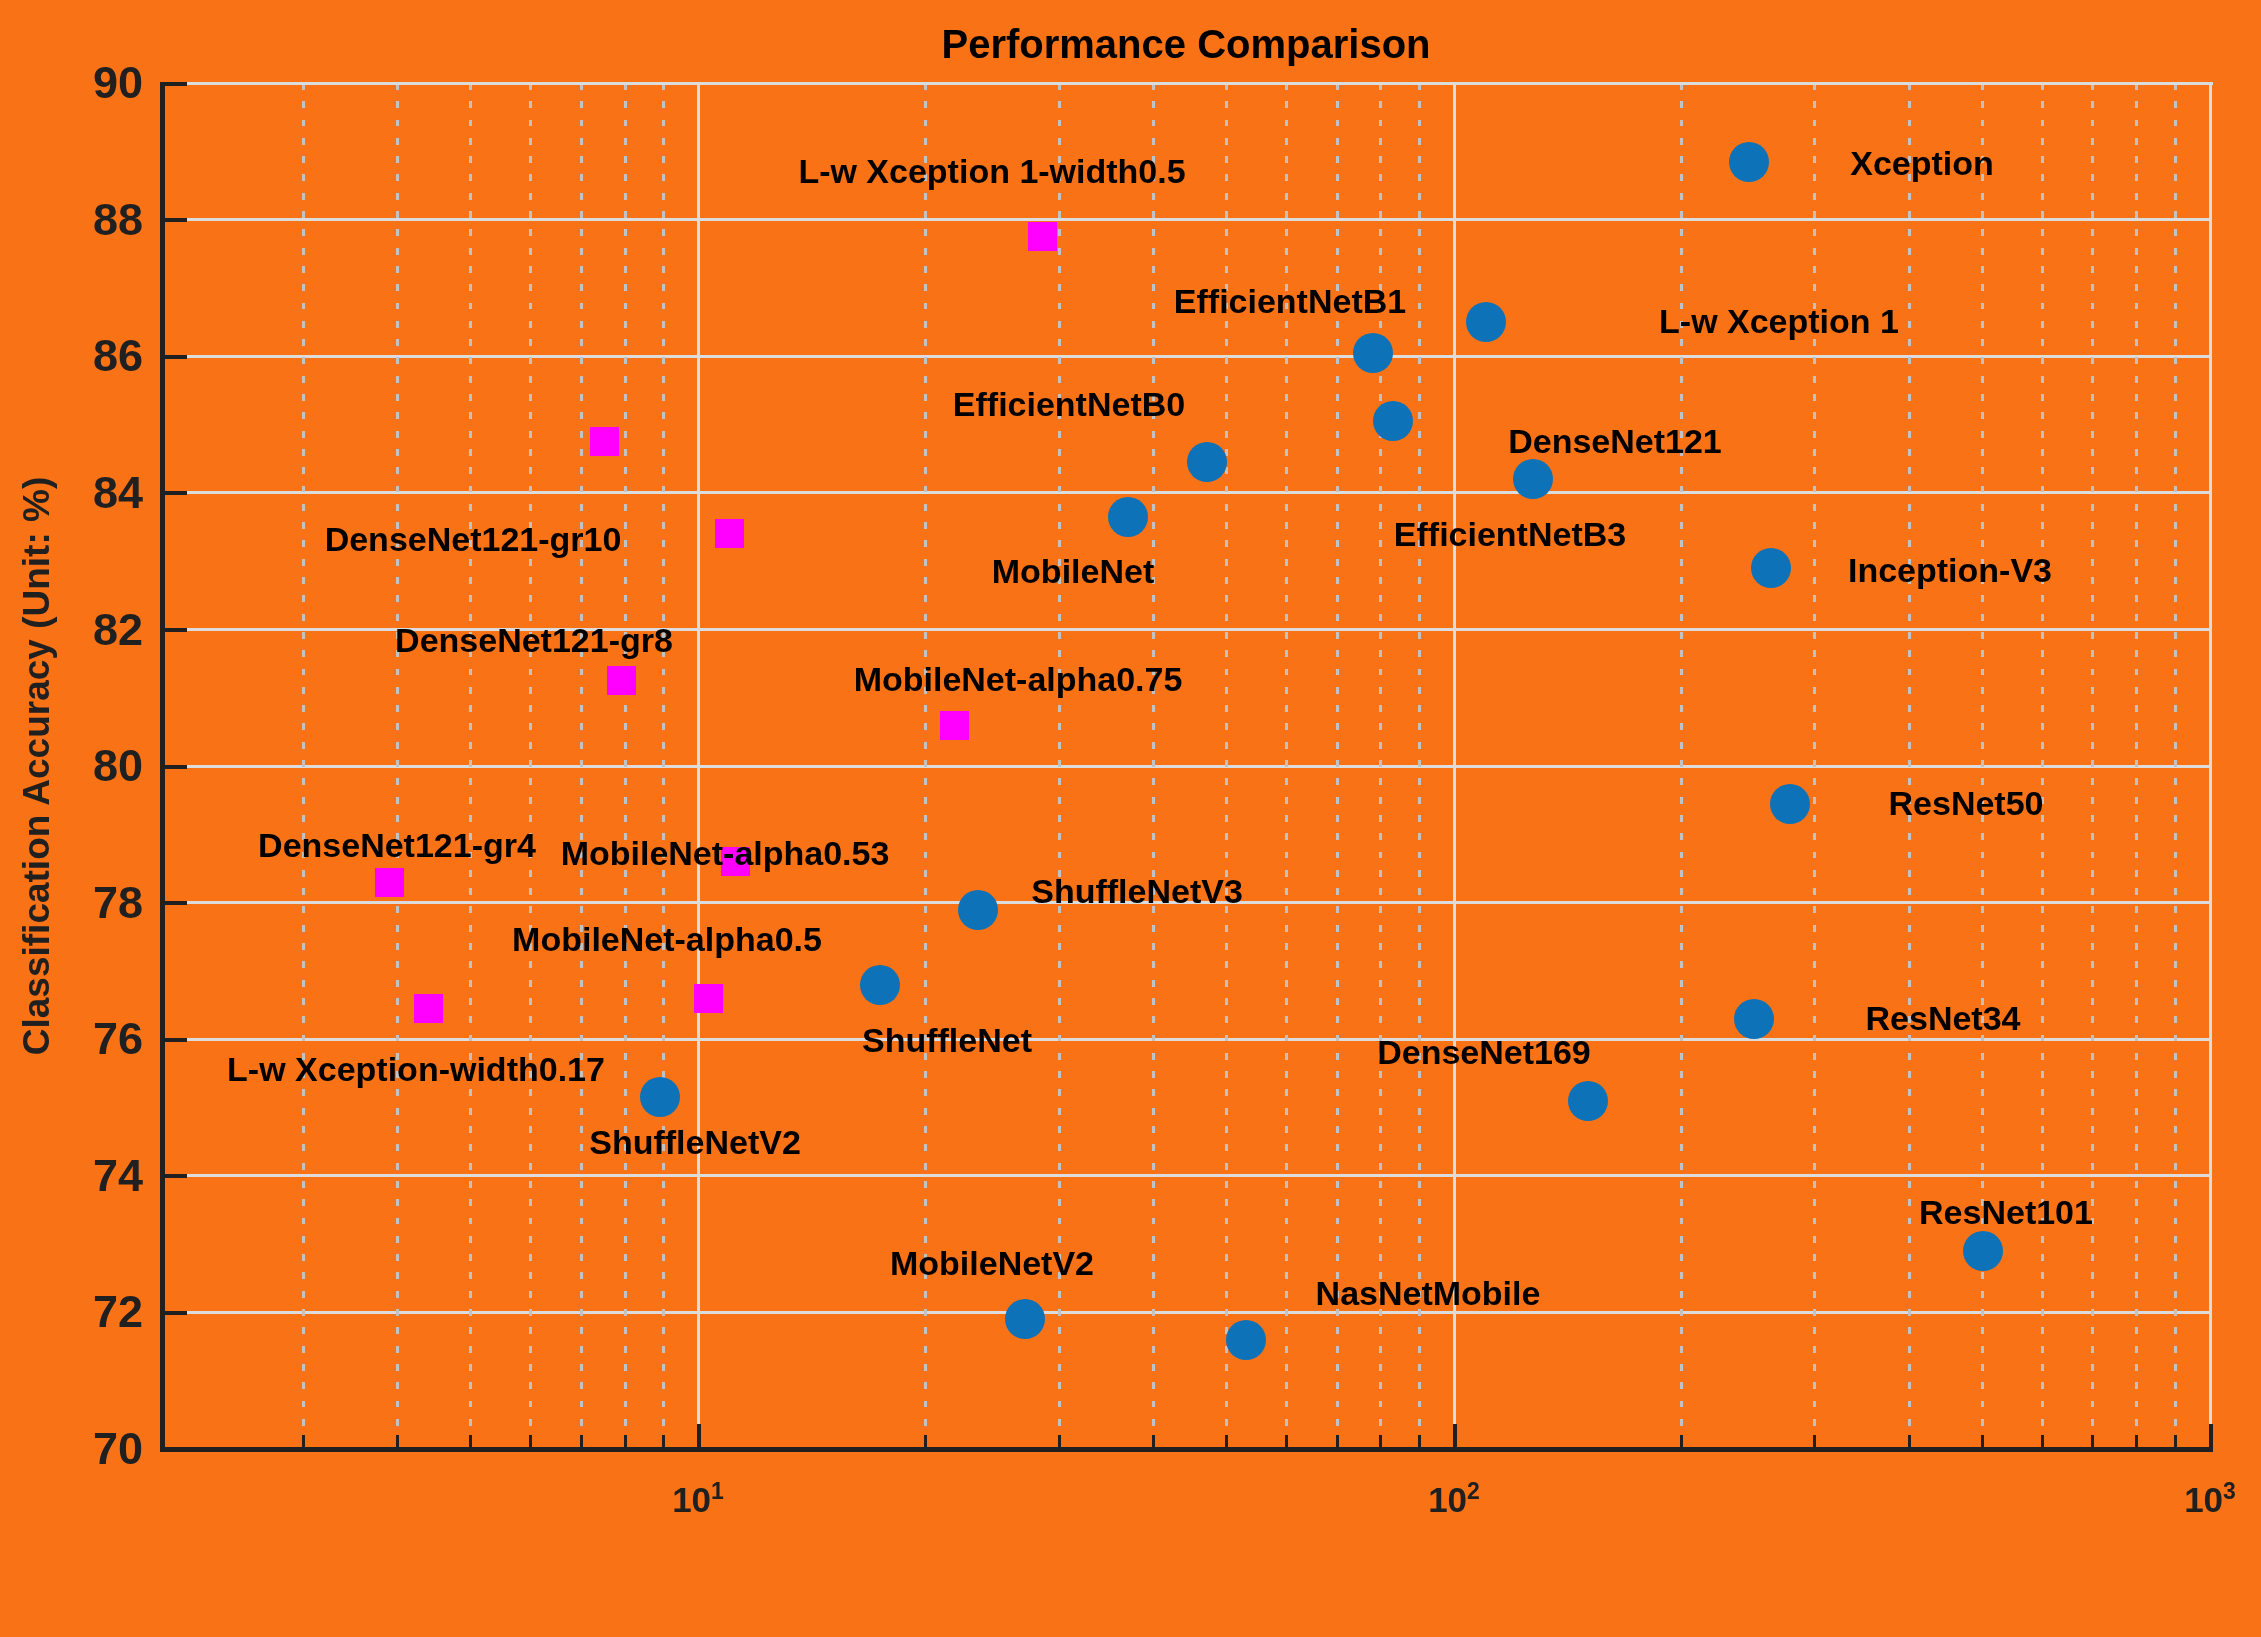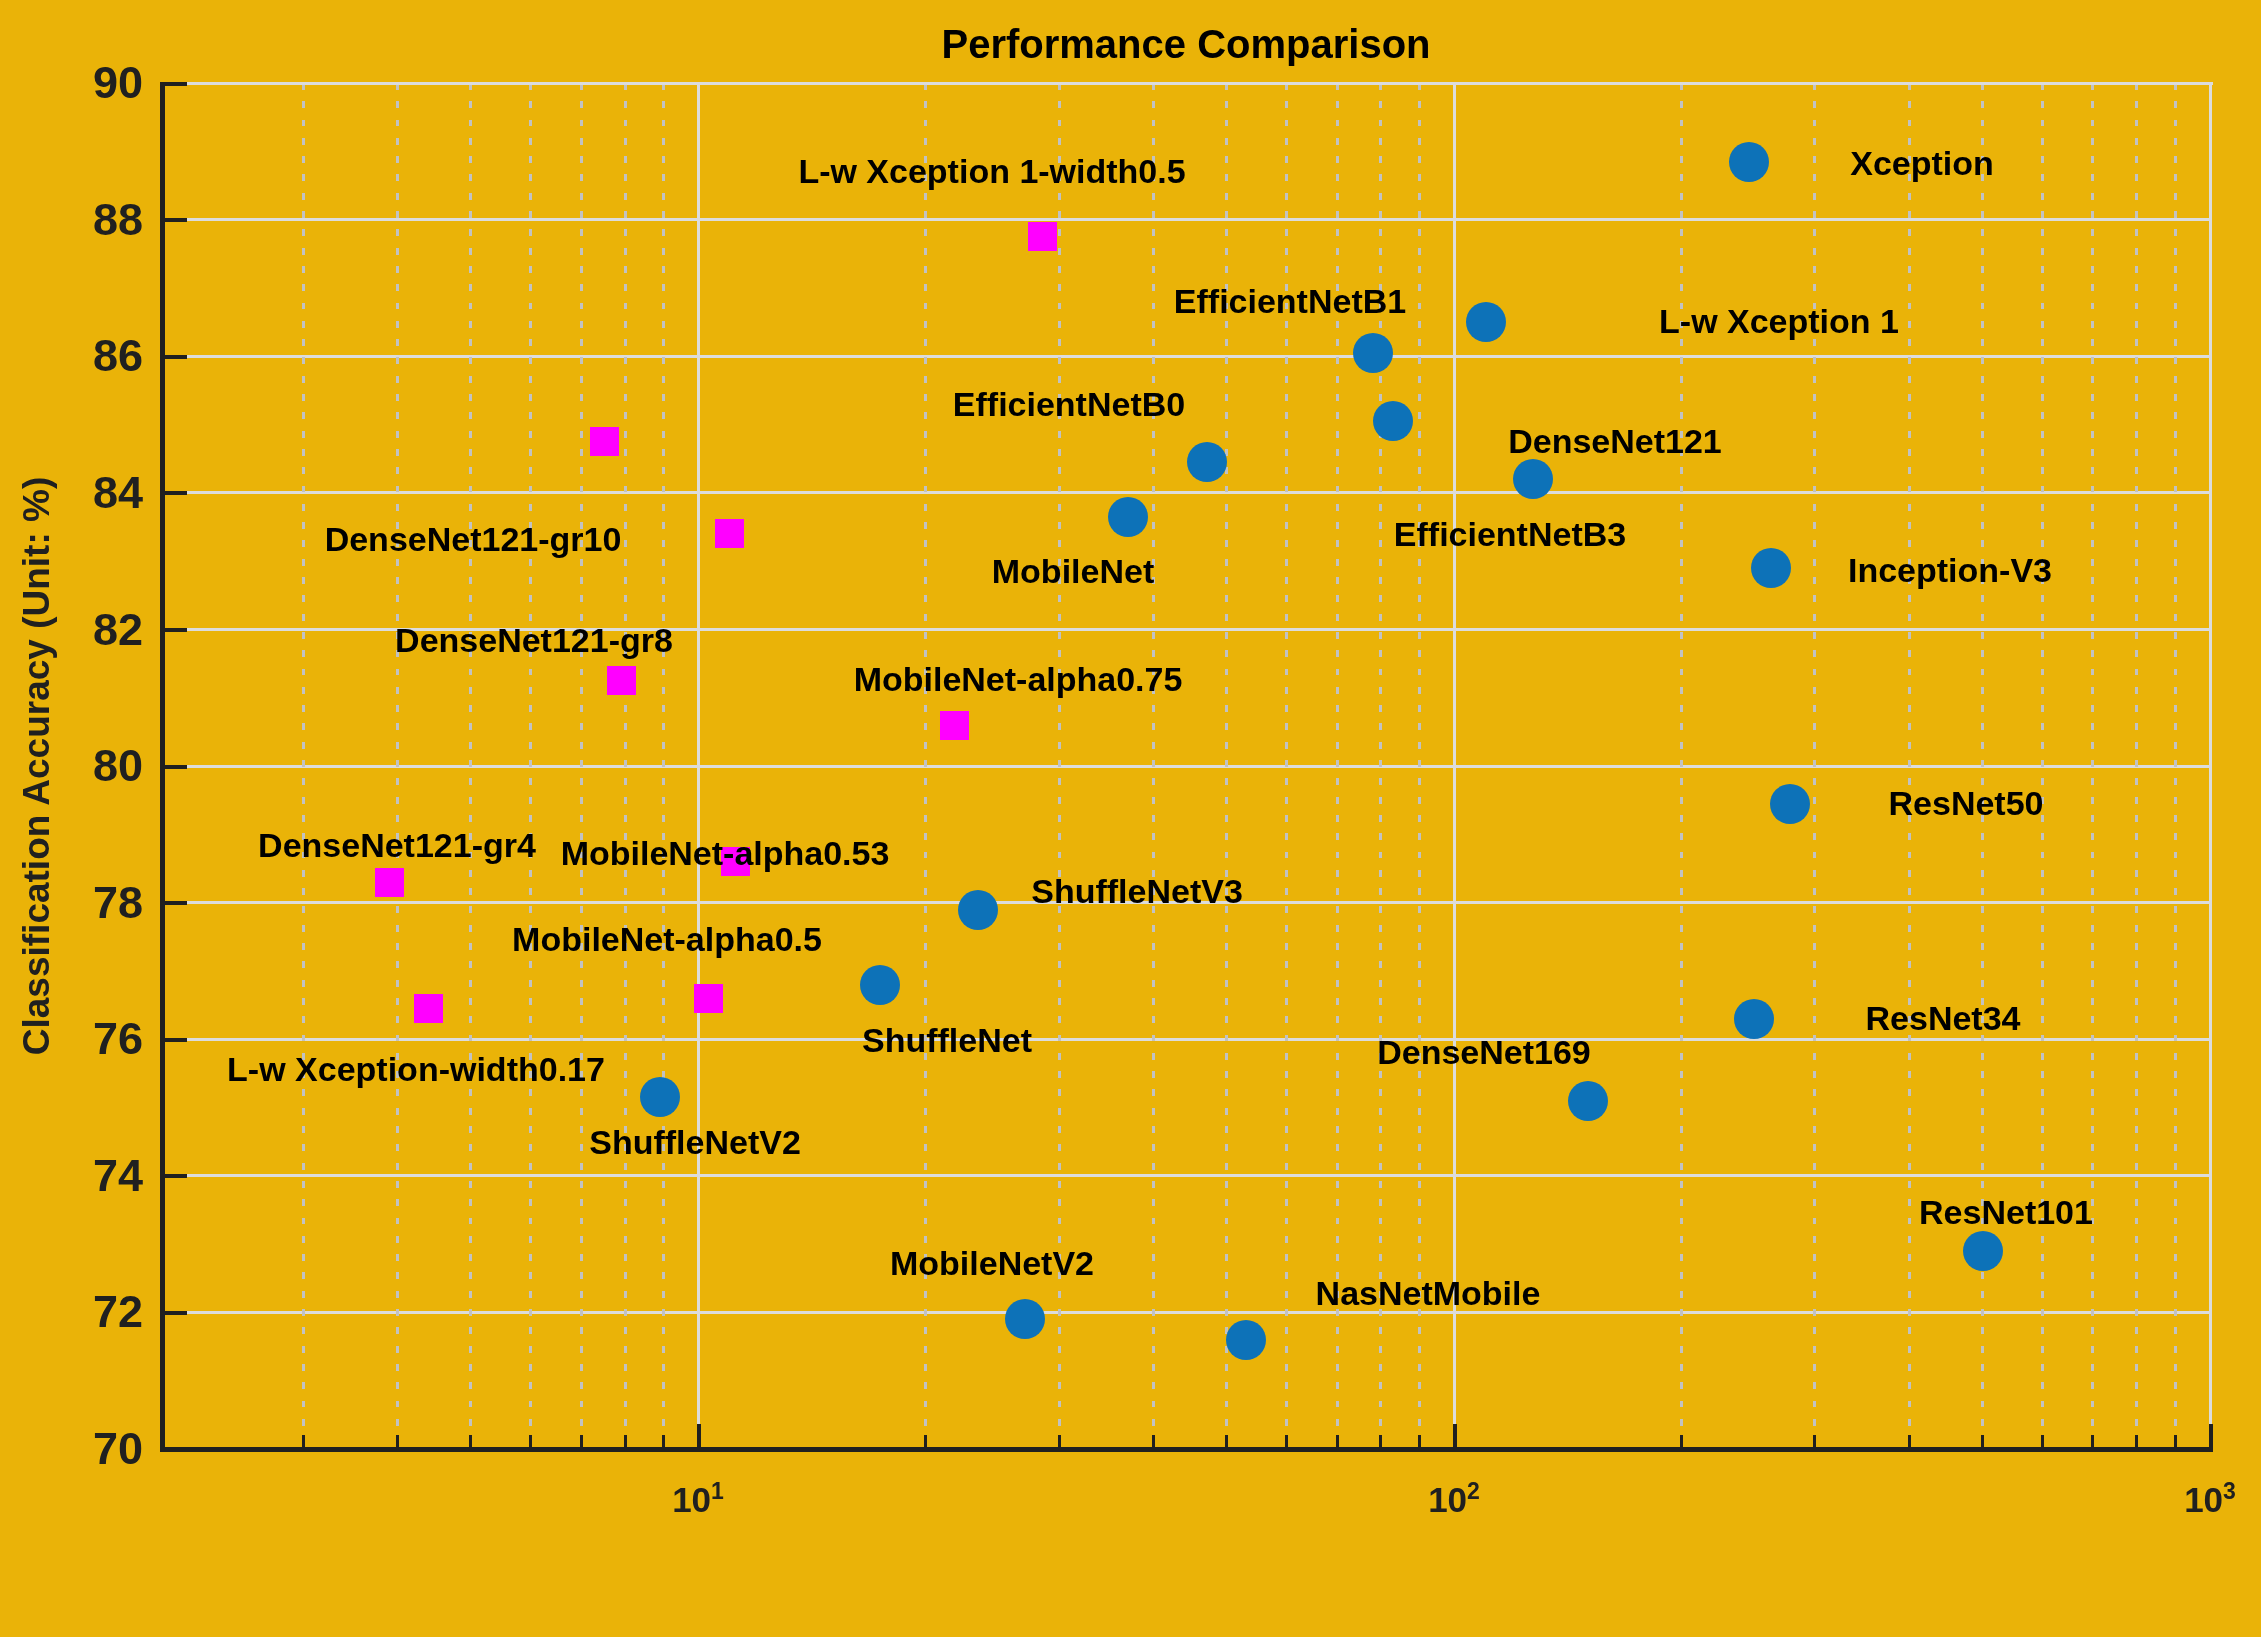--- a/index.html
+++ b/index.html
@@ -1,16 +1,16 @@
 <!DOCTYPE html>
 <html style="font-size:12.2px"><head>
 <meta charset="utf-8">
 <style>
   html,body{margin:0;padding:0;background:#ffffff;}
-  #figure{position:relative;width:2261px;height:1638px;background:#eab308;
+  #figure{position:relative;width:2261px;height:1638px;background:#f97316;
           font-family:"Liberation Sans","DejaVu Sans",sans-serif;overflow:hidden;}
   .plot-frame-top,.plot-frame-right{position:absolute;background:#dcdcdc;}
   .axis-line{position:absolute;background:#202020;}
   .gridline-h{position:absolute;height:3.1px;background:#dcdcdc;}
   .gridline-v-major{position:absolute;width:3.1px;background:#dcdcdc;}
   .gridline-v-minor{position:absolute;width:3.1px;
       background:repeating-linear-gradient(to bottom,#c2c2c2 0 6.9px,transparent 6.9px 18.3px);}
   .tick-x-major{position:absolute;width:3.8px;height:24.4px;background:#202020;}
   .tick-x-minor{position:absolute;width:3.1px;height:13px;background:#202020;}
   .tick-y-major{position:absolute;width:23px;height:3.8px;background:#202020;}

